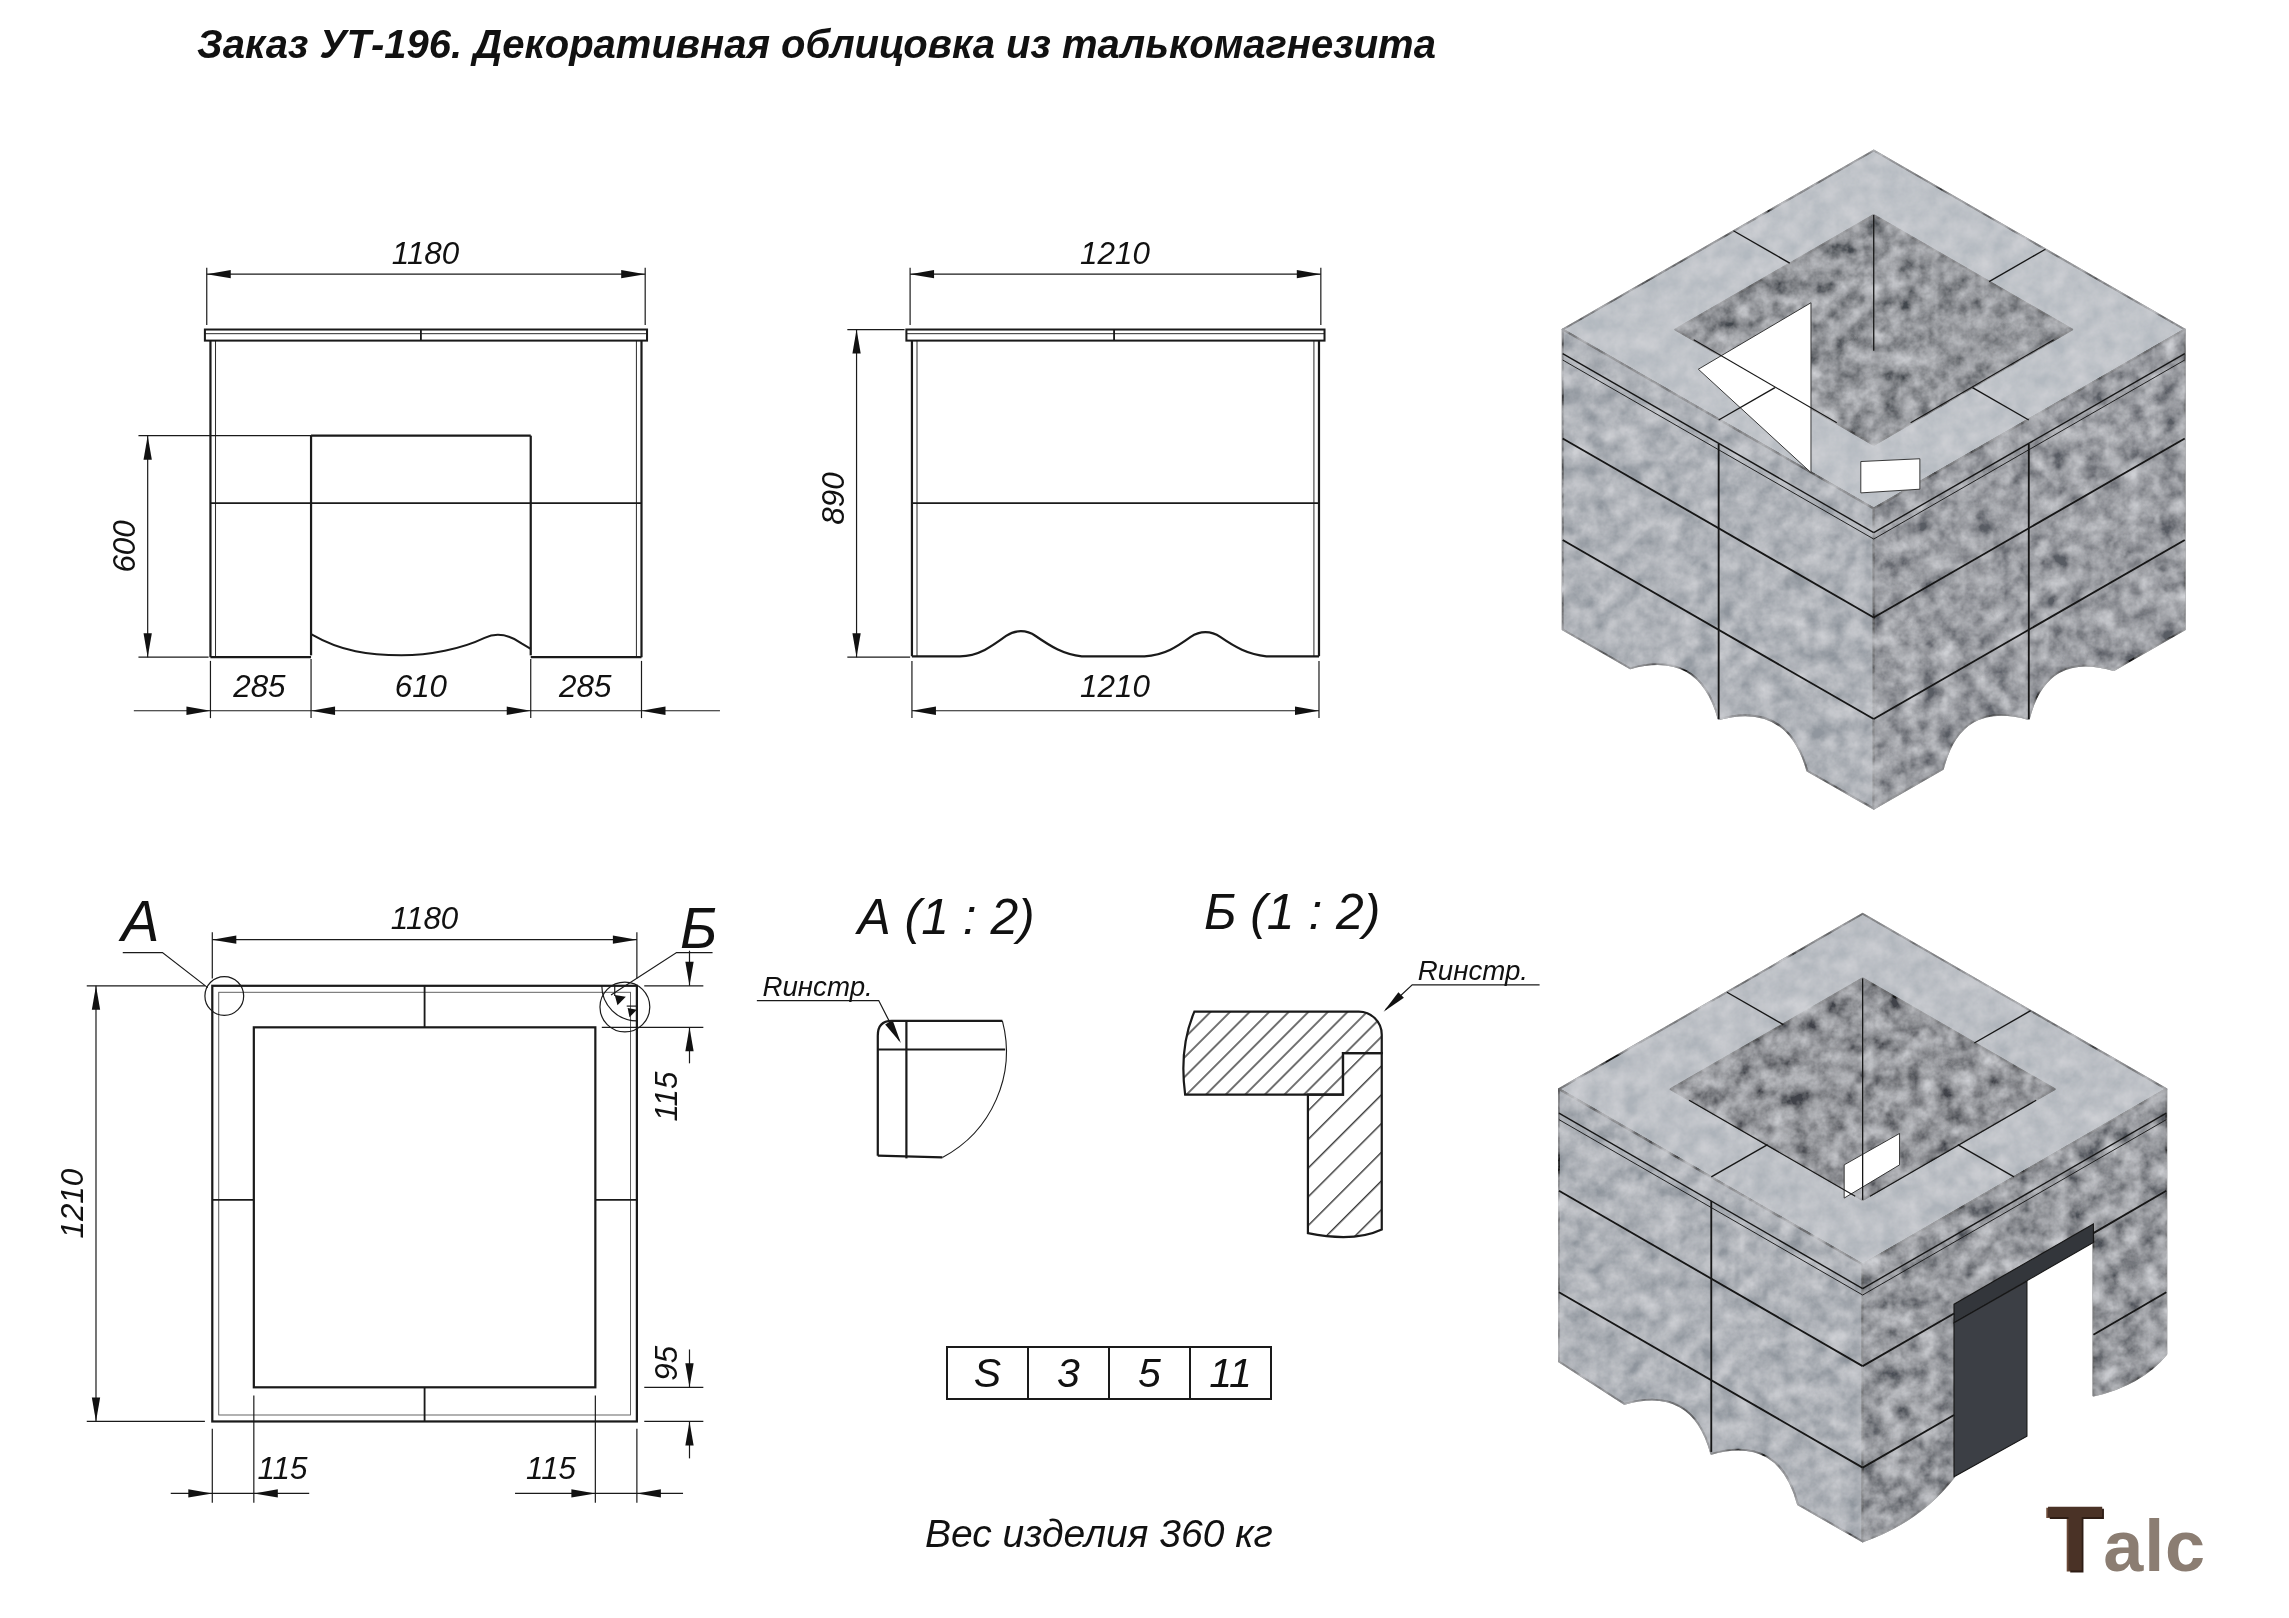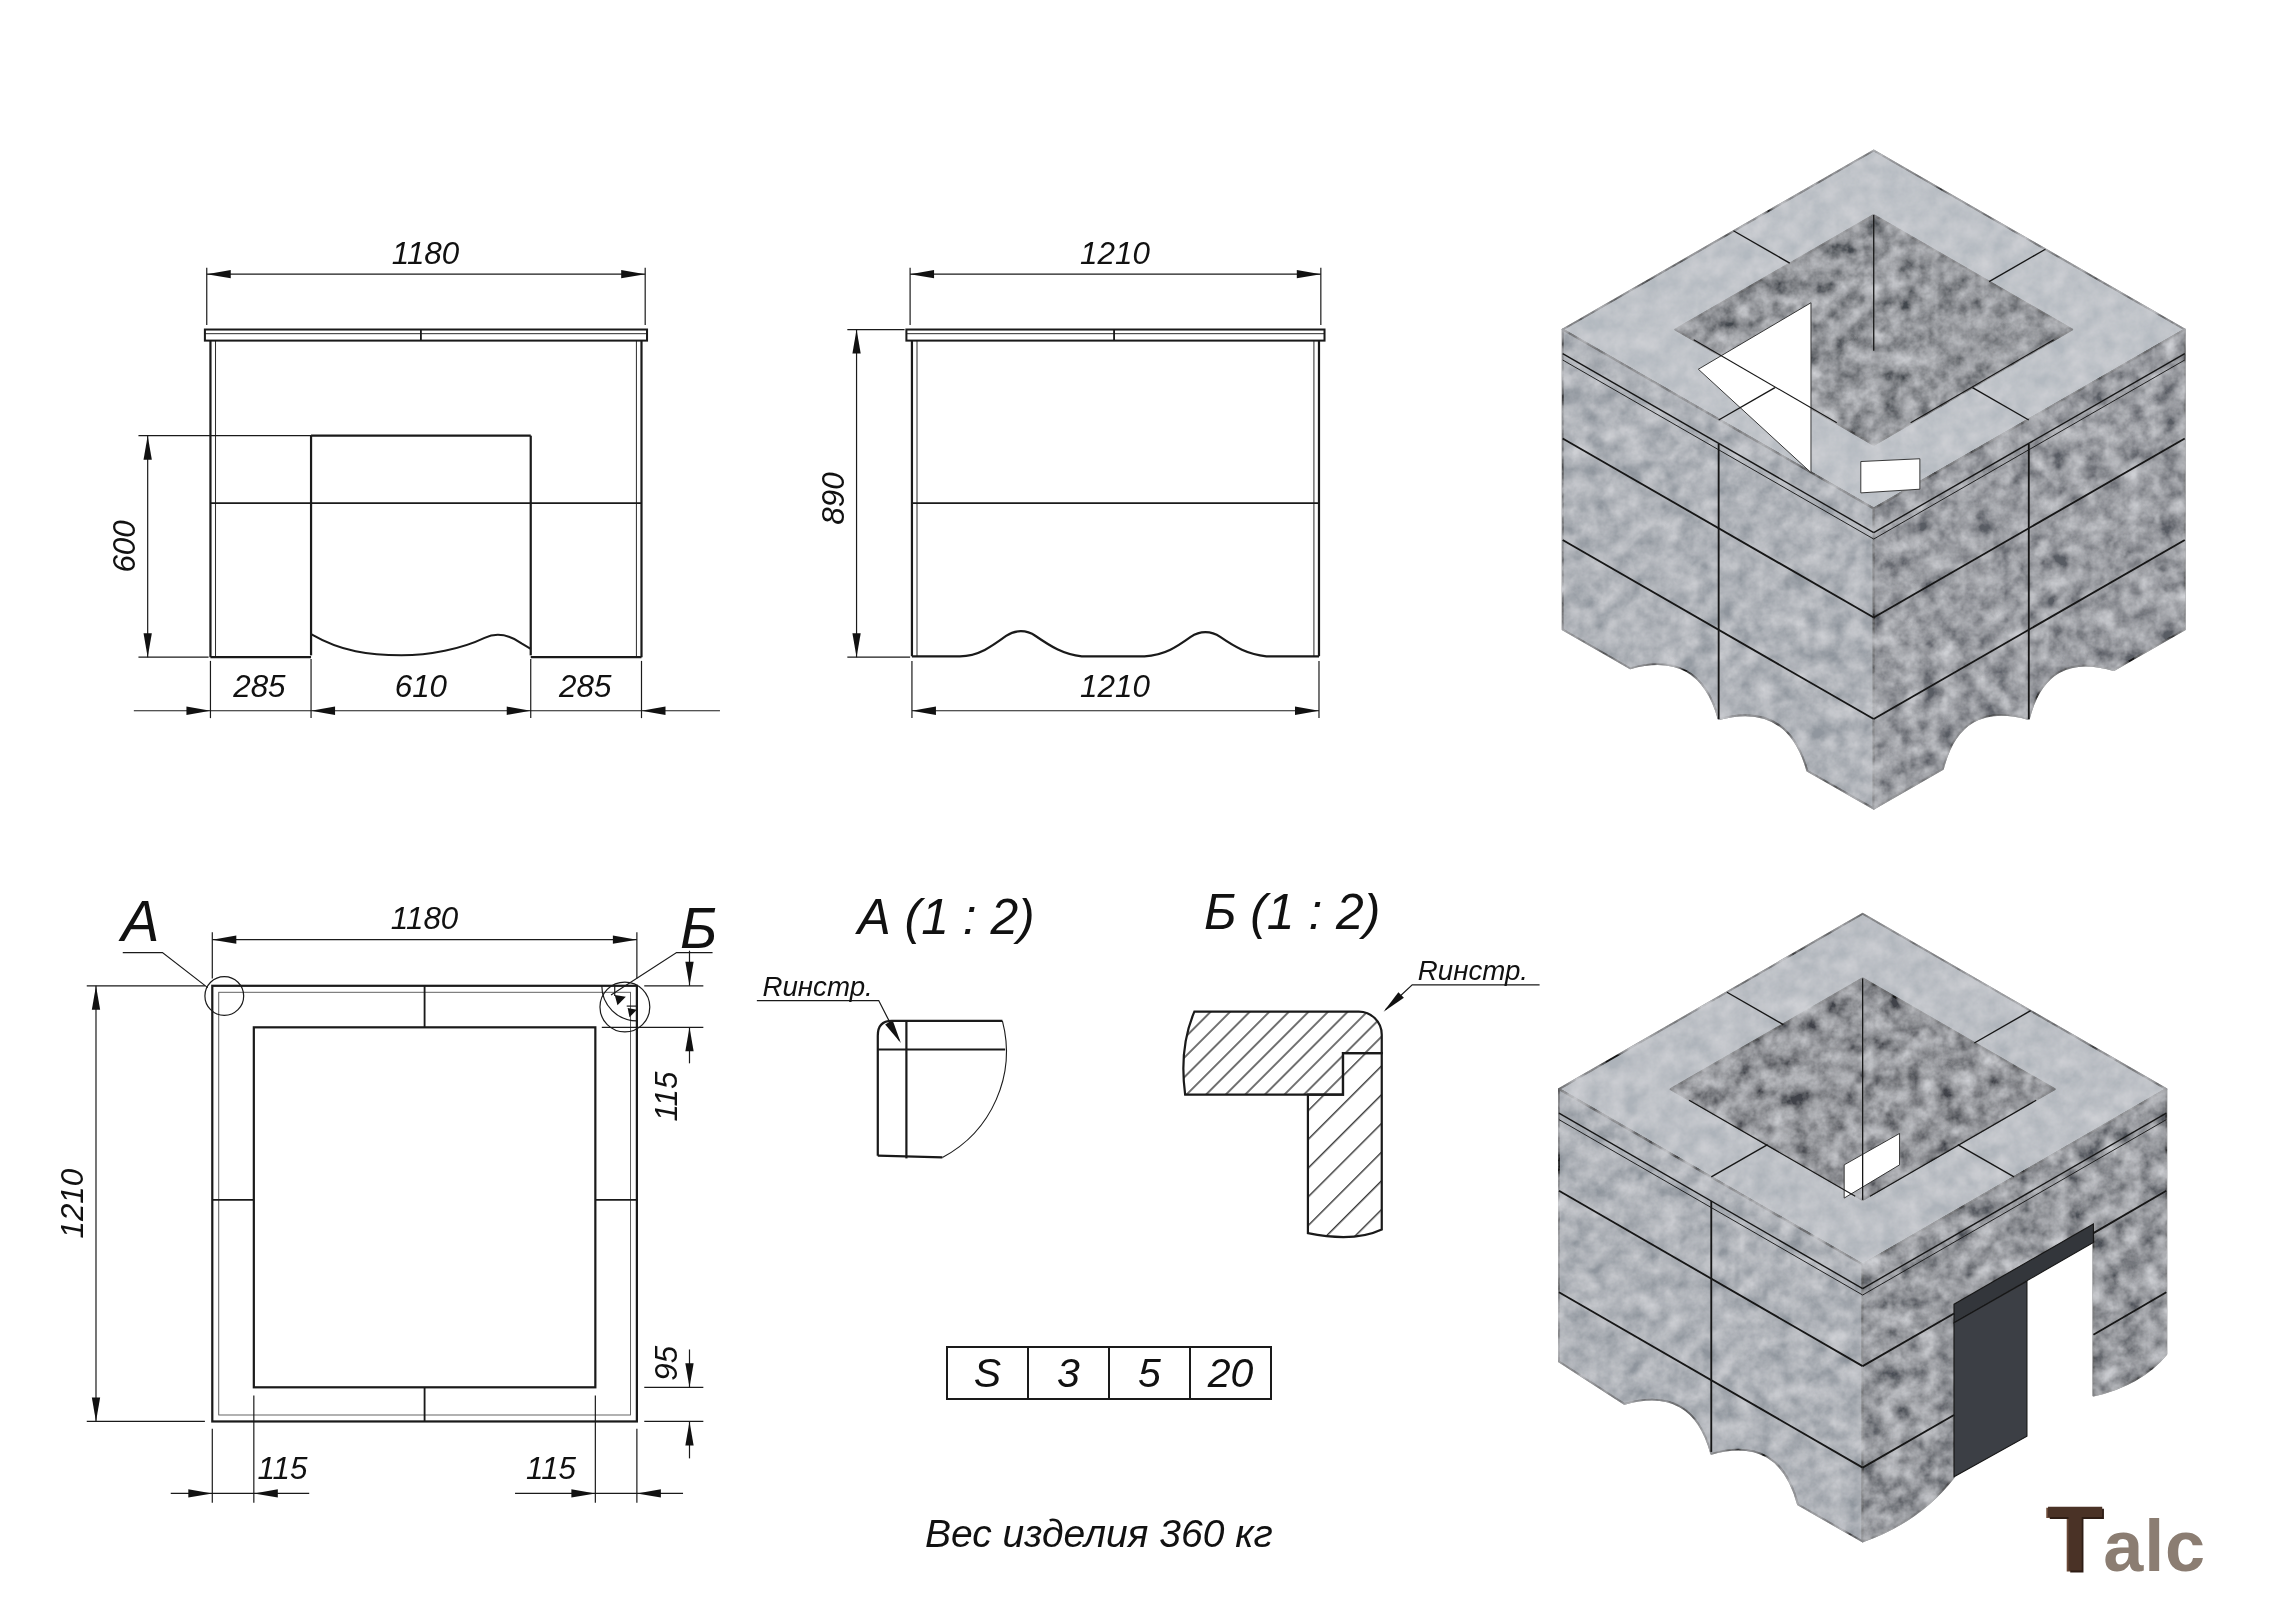--- a/index.html
+++ b/index.html
@@ -20,20 +20,21 @@
   .logo{position:absolute;left:2047px;top:1493px;display:flex;align-items:baseline;}
   .logo-t{font-weight:700;font-size:92px;color:#4a3226;line-height:1;
           text-shadow:1.8px 1.8px 0 #2e1d15, -1.8px 0.9px 0 #6b4a38;}
   .logo-alc{font-weight:700;font-size:72px;color:#8b7d72;line-height:1;letter-spacing:0.9px;margin-top:16px;}
 </style>
 </head>
 <body>
 
 <div class="canvas">
 
+  <div class="title">Заказ УТ-196. Декоративная облицовка из талькомагнезита</div>
 
   <svg width="2290" height="1619" viewBox="0 0 2481 1754">
     <defs>
       <filter id="stoneTex" x="-5%" y="-5%" width="110%" height="110%">
         <feTurbulence type="fractalNoise" baseFrequency="0.05" numOctaves="4" seed="11" result="n"></feTurbulence>
         <feColorMatrix in="n" type="matrix" values="0 0 0 0 0.62  0 0 0 0 0.63  0 0 0 0 0.66  0.9 0.9 0 0 -0.45" result="m"></feColorMatrix>
         <feComposite in="m" in2="SourceAlpha" operator="in" result="t"></feComposite>
         <feMerge>
             <feMergeNode in="SourceGraphic"></feMergeNode>
             <feMergeNode in="t"></feMergeNode>
@@ -322,21 +323,21 @@
       </g>
     </g>
   </svg>
 
   <table class="stable">
     <tbody>
       <tr>
         <td>S</td>
         <td>3</td>
         <td>5</td>
-        <td>20</td>
+        <td>11</td>
       </tr>
     </tbody>
   </table>
 
   <div class="weight">Вес изделия 360 кг</div>
 
   <div class="logo">
     <span class="logo-t">T</span>
       <span class="logo-alc">alc</span>
   </div>

